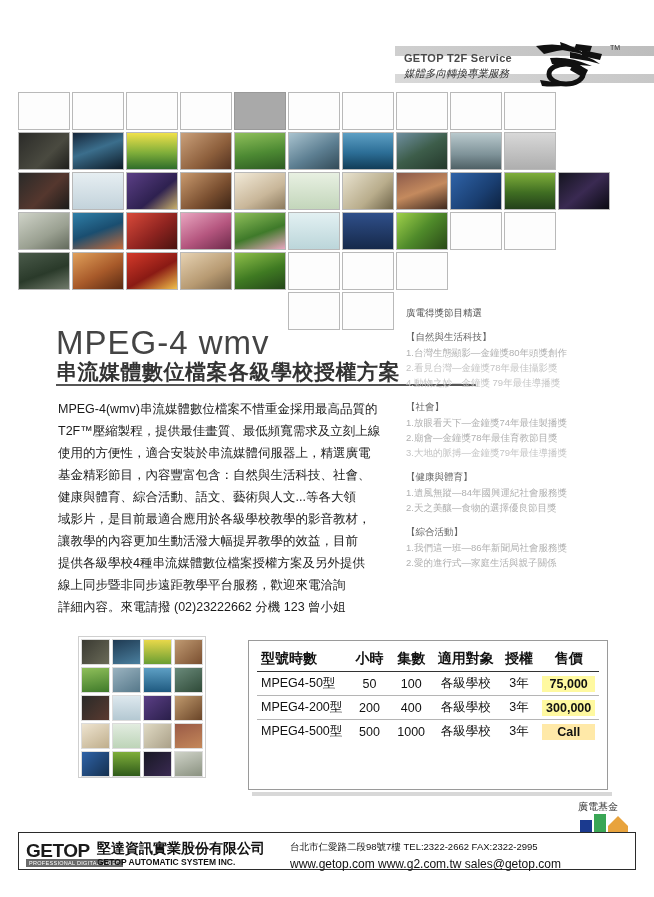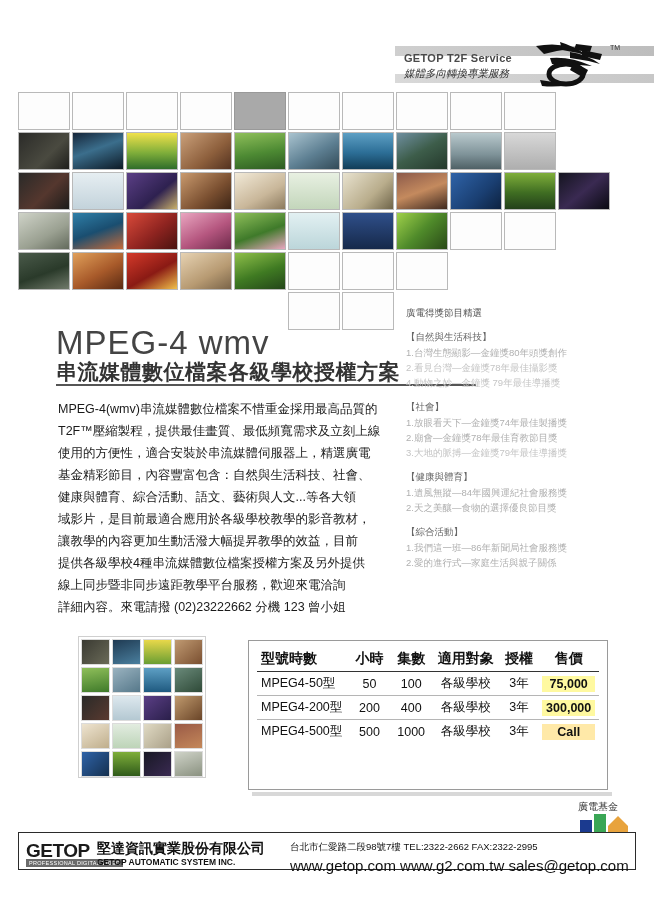--- a/index.html
+++ b/index.html
@@ -169,21 +169,21 @@
   .foot-en {
     position: absolute; left: 97px; top: 857px;
     font-size: 8.5px; color: #111; font-weight: bold;
   }
   .foot-addr {
     position: absolute; left: 290px; top: 841px;
     font-size: 9.5px; color: #111;
   }
   .foot-web {
     position: absolute; left: 290px; top: 857px;
-    font-size: 15px; color: #111;
+    font-size: 12px; color: #111;
   }
 </style>
 </head>
 <body>
 
 <div class="header">
   <div class="hdr-bar"></div>
   <div class="hdr-bar2"></div>
   <div class="hdr-service">GETOP T2F Service</div>
   <div class="hdr-sub">媒體多向轉換專業服務</div>

